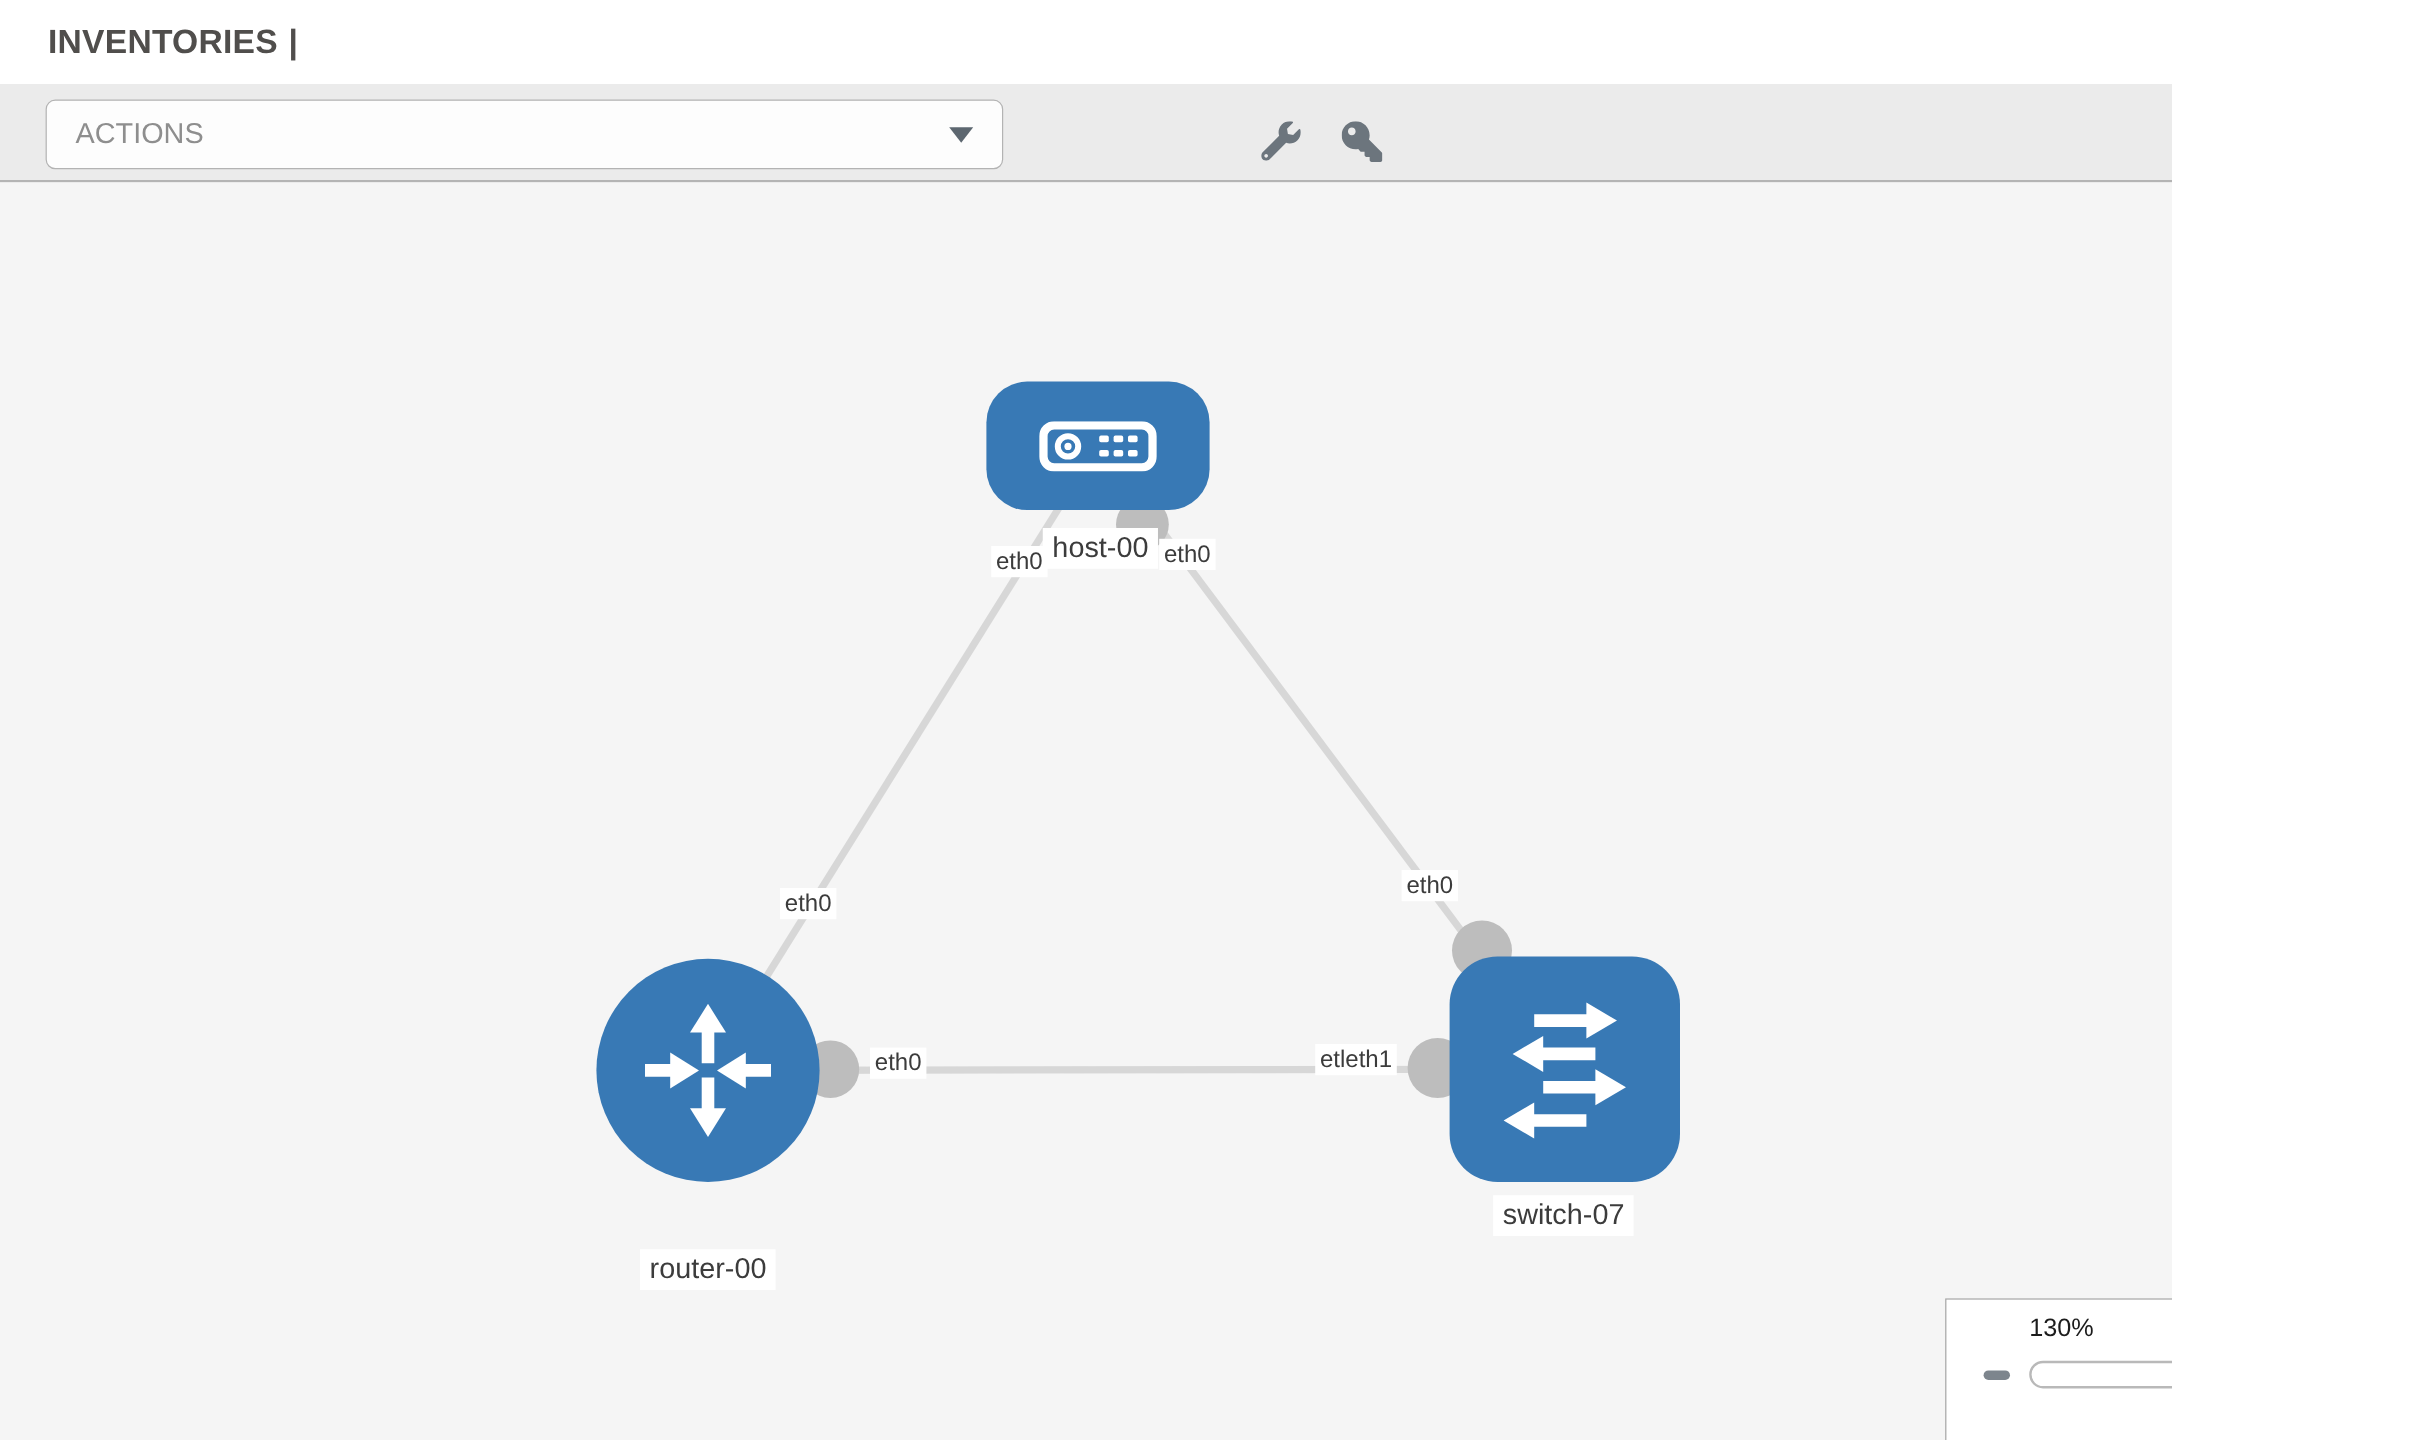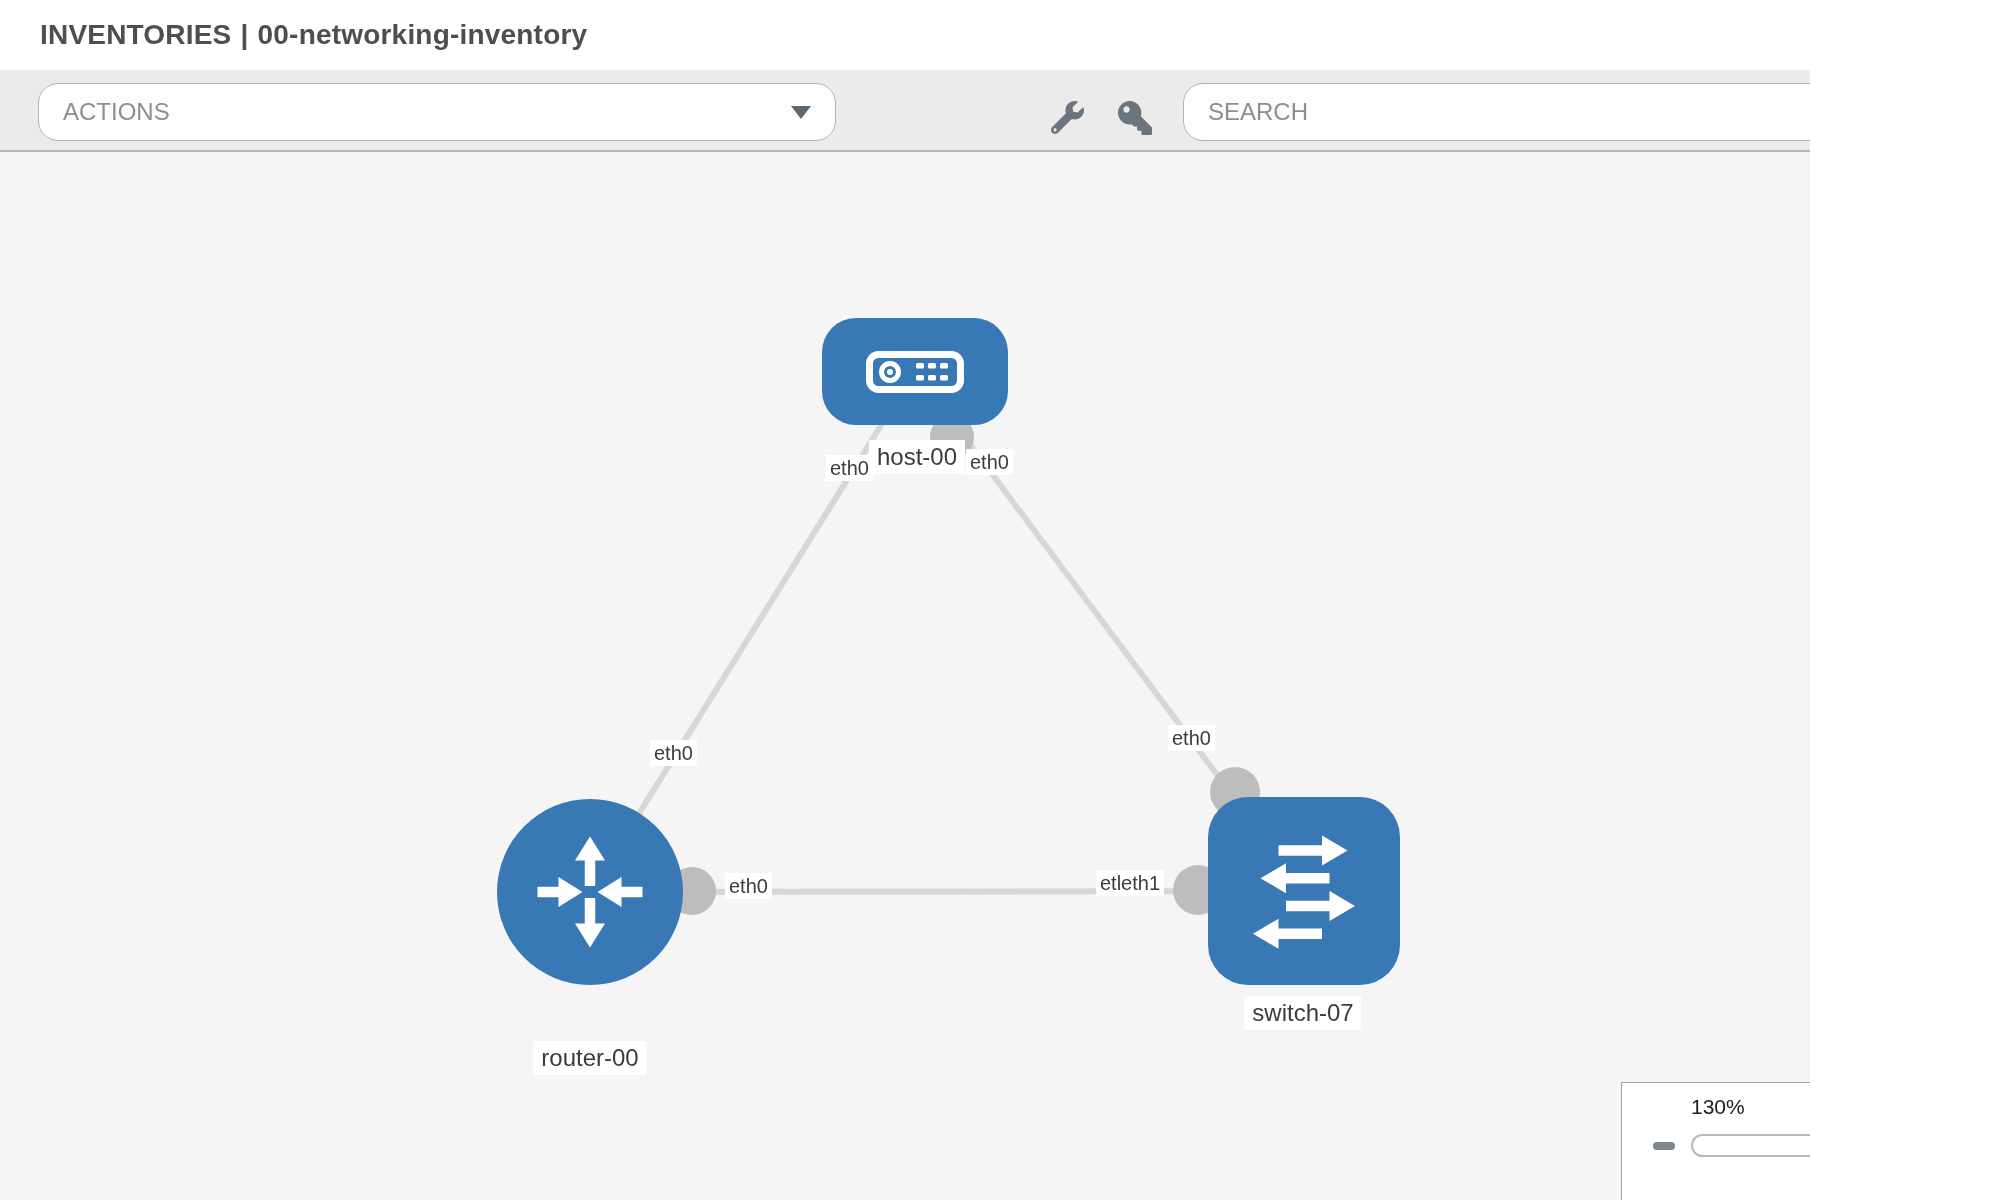--- a/index.html
+++ b/index.html
@@ -15,21 +15,21 @@
   .close-btn { position:absolute; left:1944px; top:15px; width:38px; height:38px; border-radius:50%;
                background:#c9c9c9; cursor:pointer; }
   .close-x { position:absolute; left:50%; top:50%; width:20px; height:6px; background:#fff; border-radius:3px; }
   .close-x.a { transform:translate(-50%,-50%) rotate(45deg); }
   .close-x.b { transform:translate(-50%,-50%) rotate(-45deg); }
 
   
   .toolbar { position:absolute; left:0; top:70px; width:100%; height:82px; background:#ebebeb;
              border-bottom:2px solid #b4b4b4; }
   .select-box { position:absolute; top:13px; height:58px; background:#fdfdfd; border:1px solid #b3b3b3;
-                border-radius:20px; display:flex; align-items:center; justify-content:space-between;
+                border-radius:8px; display:flex; align-items:center; justify-content:space-between;
                 padding:0 24px; color:#8e8e8e; font-size:24px; cursor:pointer; }
   .select-actions { left:38px;  width:798px; }
   .select-search  { left:1183px; width:795px; }
   .caret { width:0; height:0; border-left:10px solid transparent; border-right:10px solid transparent;
            border-top:13px solid #5d6770; }
   .tool-icon-btn { position:absolute; width:40px; height:40px; display:flex; align-items:center;
                    justify-content:center; cursor:pointer; }
   .btn-wrench { left:1047px; top:27px; }
   .btn-key    { left:1115px; top:28px; }
 
@@ -82,21 +82,20 @@
 </style>
 </head>
 <body>
 
 <div class="screen">
 
   <div class="hdr">
     <div class="hdr-title">
       <span>INVENTORIES</span>
       <span>|</span>
-      <span>00-networking-inventory</span>
     </div>
     <div class="close-btn">
       <div class="close-x a"></div>
       <div class="close-x b"></div>
     </div>
   </div>
 
   <div class="toolbar">
     <div class="select-box select-actions">
       <span>ACTIONS</span>
@@ -110,24 +109,20 @@
     </div>
 
     <div class="tool-icon-btn btn-key">
       <svg width="34" height="34" viewBox="0 0 512 512">
         <g transform="translate(512 0) scale(-1 1)">
           <path fill="#6c757d" d="M512 176c0 97.2-78.8 176-176 176-11.2 0-22.2-1.1-32.8-3.1l-24 27a24 24 0 0 1-17.9 8.1H224v40c0 13.3-10.7 24-24 24h-40v40c0 13.3-10.7 24-24 24H24c-13.3 0-24-10.7-24-24v-78.1c0-6.4 2.5-12.5 7-17L168.8 231.2c-5.7-17.4-8.8-36-8.8-55.2C160 78.8 238.8 0 336 0s176 78.8 176 176zM336 128c0 26.5 21.5 48 48 48s48-21.5 48-48-21.5-48-48-48-48 21.5-48 48z"></path>
         </g>
       </svg>
     </div>
 
-    <div class="select-box select-search">
-      <span>SEARCH</span>
-      <span class="caret"></span>
-    </div>
   </div>
 
   <div class="canvas">
 
     <svg class="edges" width="2014" height="1048">
       <line x1="915" y1="219" x2="590" y2="740"></line>
       <line x1="915" y1="219" x2="1304" y2="739"></line>
       <line x1="590" y1="740" x2="1304" y2="739"></line>
     </svg>
 

